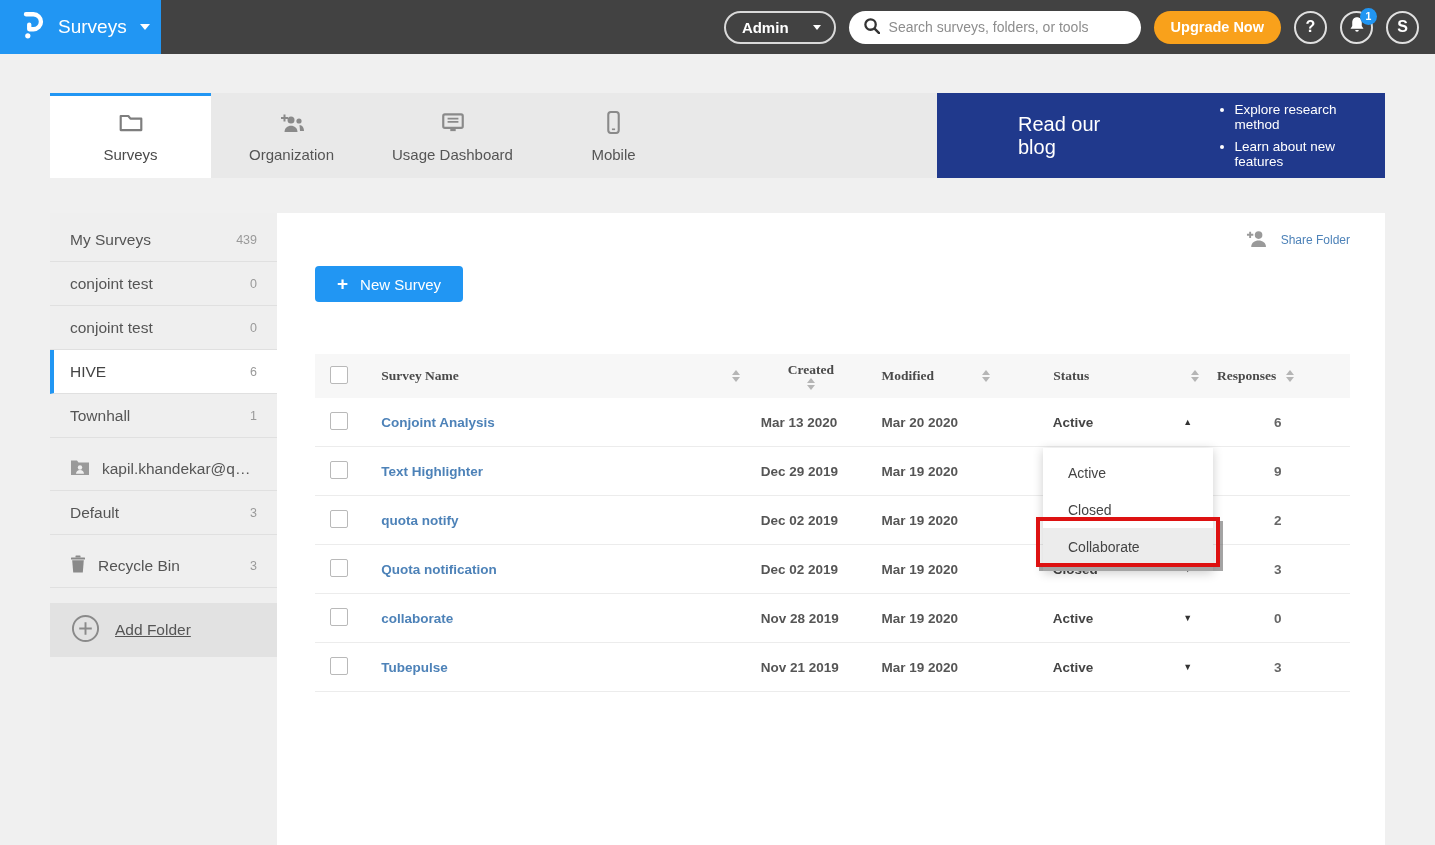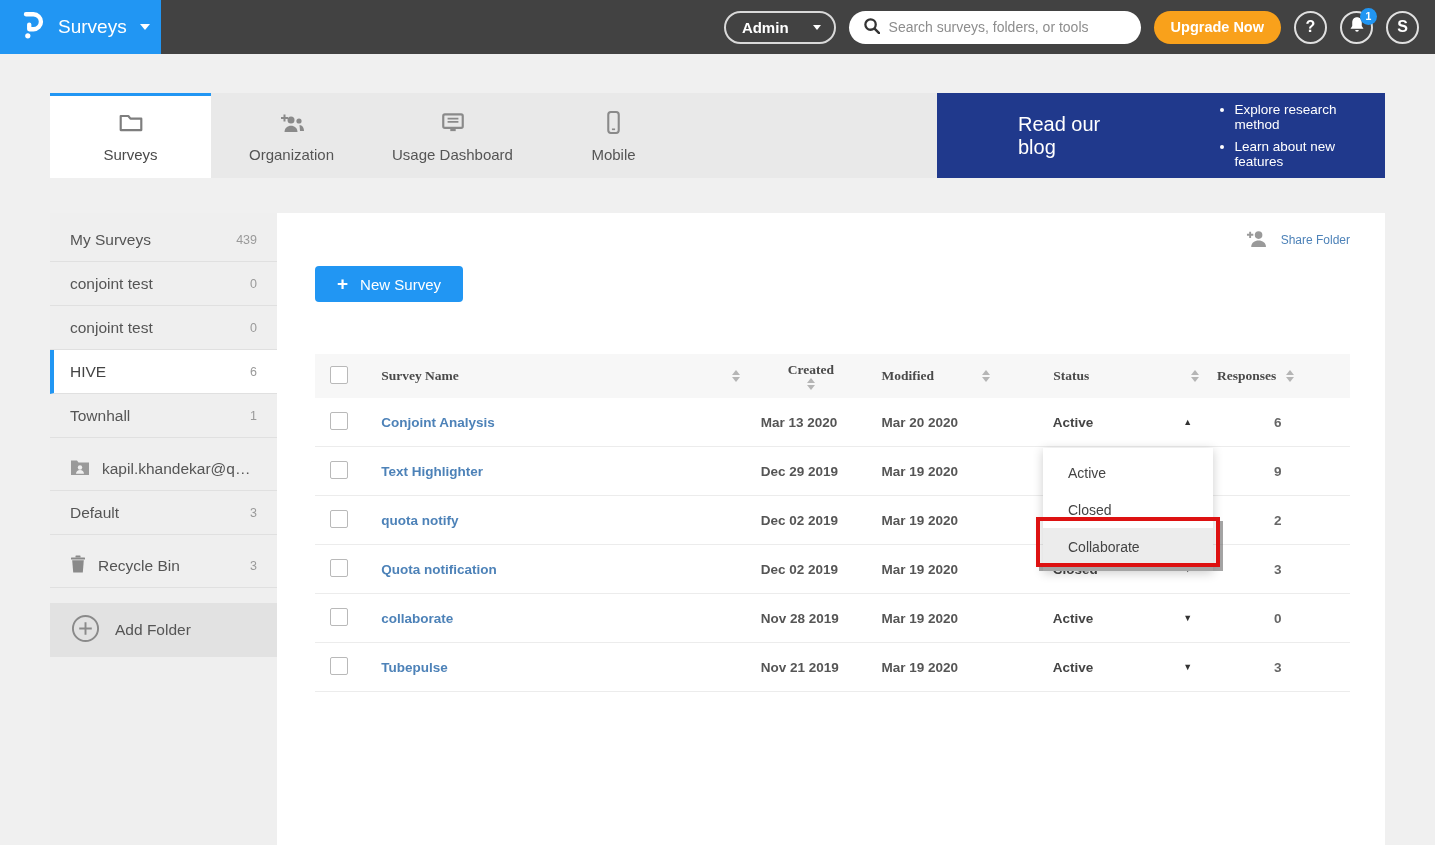--- a/index.html
+++ b/index.html
@@ -68,21 +68,21 @@
   .side-item {
     height:44px; display:flex; align-items:center; gap:12px; padding:0 20px;
     border-bottom:1px solid #e0e0e0; color:#555; font-size:15.5px; cursor:pointer; background:#efefef;
   }
   .side-item .count { margin-left:auto; color:#9a9a9a; font-size:12.5px; }
   .side-item.selected { background:#fff; border-left:4px solid #2196f3; padding-left:16px; color:#444; }
   .side-item .lbl { white-space:nowrap; overflow:hidden; text-overflow:ellipsis; }
   .side-gap { height:9px; }
   .add-folder {
     height:54px; margin-top:15px; background:#e2e2e2; display:flex; align-items:center;
-    gap:15px; padding:0 21px; color:#555; font-size:15.5px; cursor:pointer;
+    gap:15px; padding:0 21px; color:#555; font-size:15.5px; cursor:pointer;text-decoration:underline;
   }
 
   
   .content { flex:1; padding:12px 35px 0 38px; }
   .share-row { height:30px; display:flex; justify-content:flex-end; }
   .share-folder { display:flex; align-items:center; gap:12px; color:#4d82b8; font-size:12px; cursor:pointer; }
   .new-survey-btn {
     margin-top:11px; height:36px; padding:0 22px; background:#2196f3; border:none; border-radius:4px;
     color:#fff; font-size:15px; display:flex; align-items:center; gap:12px; cursor:pointer;
     font-family:"Liberation Sans",sans-serif;

